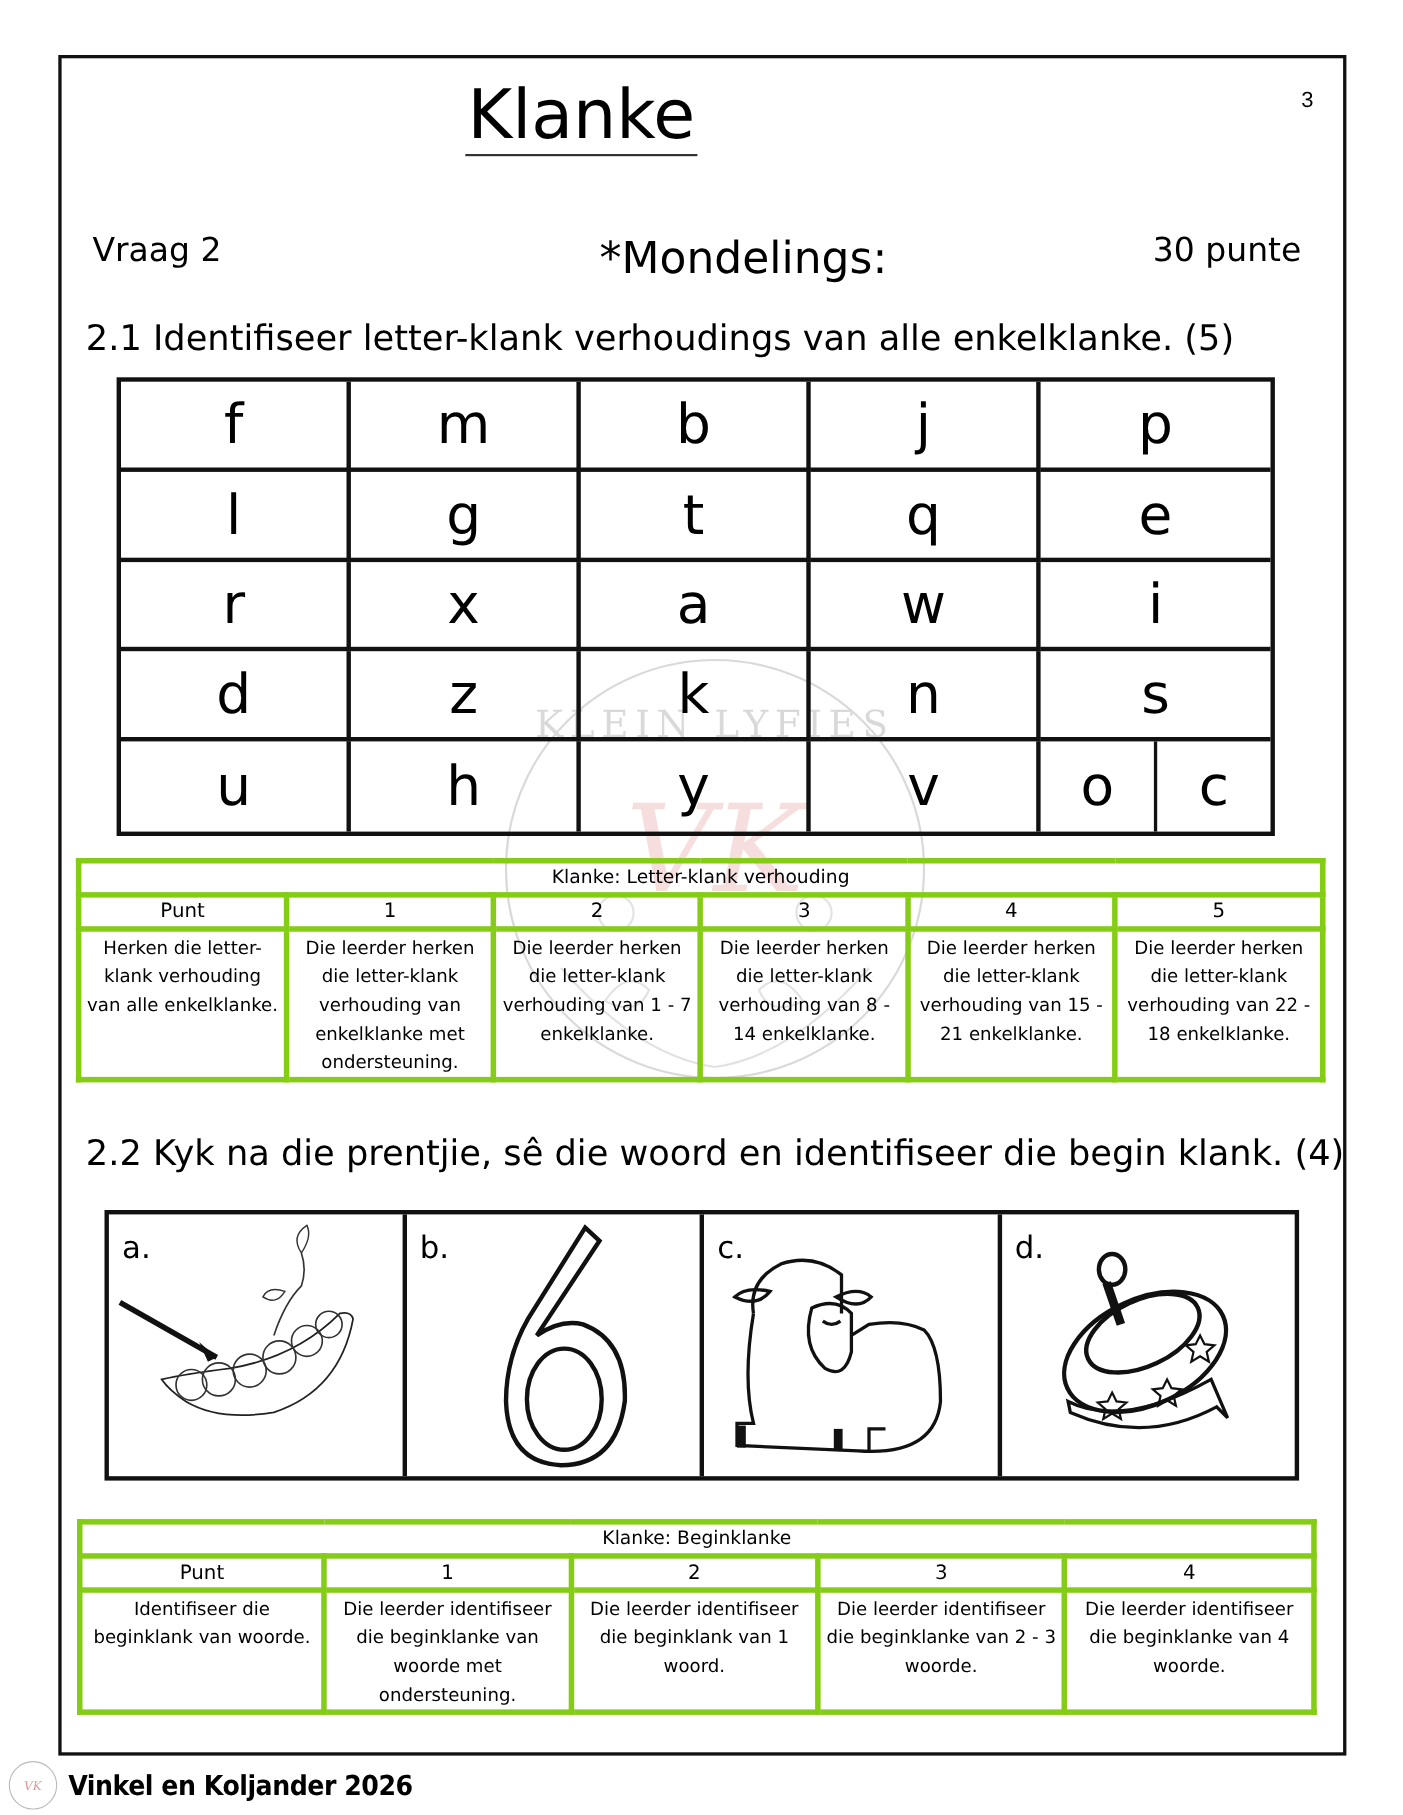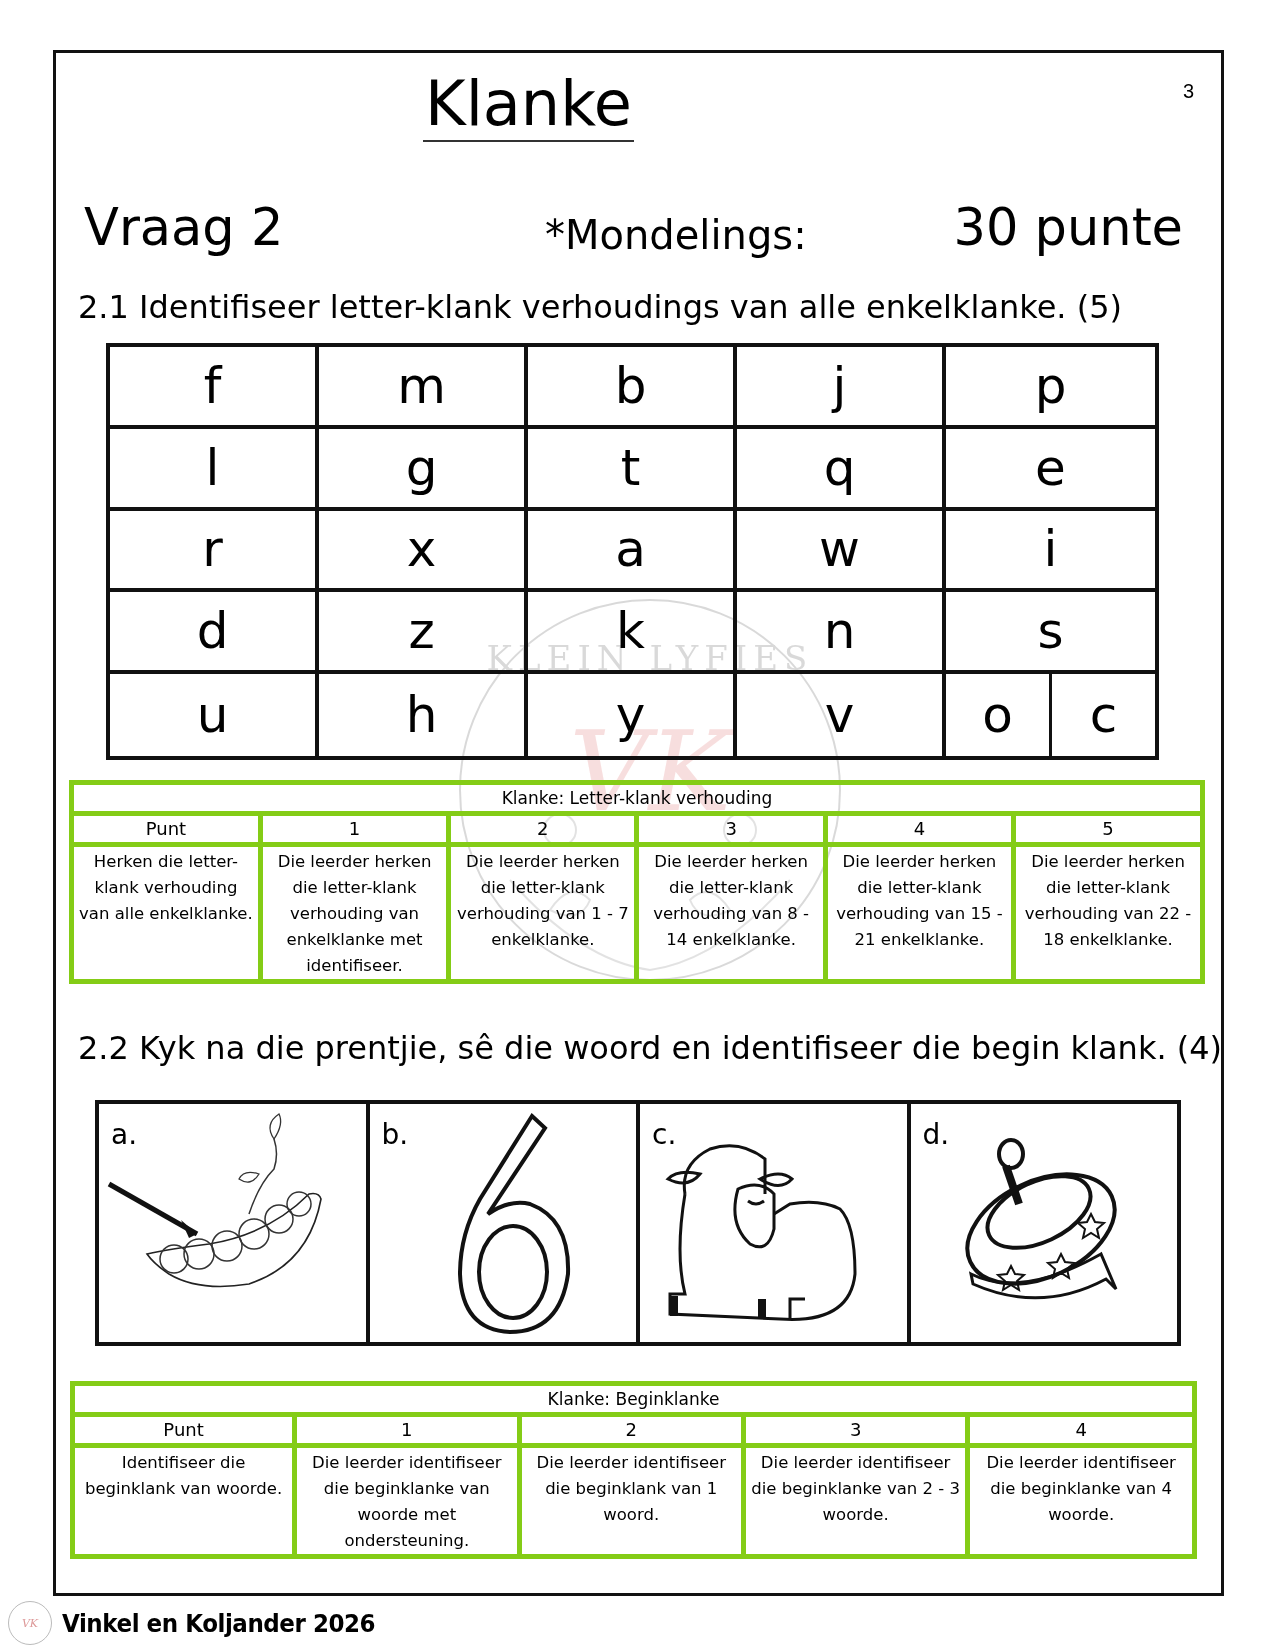--- a/index.html
+++ b/index.html
@@ -16,21 +16,21 @@
   }
   .title {
     position: absolute; left: 0; width: 1057px; top: 66px; text-align: center;
   }
   .title span {
     font-size: 62px; font-weight: normal; letter-spacing: 0px;
     border-bottom: 2px solid #333; padding: 0 2px 0px; line-height: 76px;
     font-family: "DejaVu Sans", sans-serif;
   }
 
-  .q-row { position: absolute; top: 203px; font-size: 51px; line-height: 50px; }
+  .q-row { position: absolute; top: 203px; font-size: 30px; line-height: 50px; }
   .q-left { left: 84px; }
   .q-mid { left: 545px; font-size: 40px; top: 210px; }
   .q-right { right: 92px; }
 
   .heading {
     position: absolute; font-size: 32px; line-height: 42px; white-space: nowrap;
   }
   .h21 { left: 78px; top: 286px; }
   .h22 { left: 78px; top: 1027px; }
 
@@ -178,21 +178,21 @@
   <tr class="head-row">
     <th>Punt</th>
     <th>1</th>
     <th>2</th>
     <th>3</th>
     <th>4</th>
     <th>5</th>
   </tr>
   <tr class="body-row">
     <td class="desc-cell">Herken die letter-klank verhouding van alle enkelklanke.</td>
-    <td>Die leerder herken die letter-klank verhouding van enkelklanke met identifiseer.</td>
+    <td>Die leerder herken die letter-klank verhouding van enkelklanke met ondersteuning.</td>
     <td>Die leerder herken die letter-klank verhouding van 1 - 7 enkelklanke.</td>
     <td>Die leerder herken die letter-klank verhouding van 8 - 14 enkelklanke.</td>
     <td>Die leerder herken die letter-klank verhouding van 15 - 21 enkelklanke.</td>
     <td>Die leerder herken die letter-klank verhouding van 22 - 18 enkelklanke.</td>
   </tr>
 </tbody>
   </table>
 
 <div class="heading h22">2.2  Kyk na die prentjie, sê die woord en identifiseer die begin klank. (4)</div>
 

